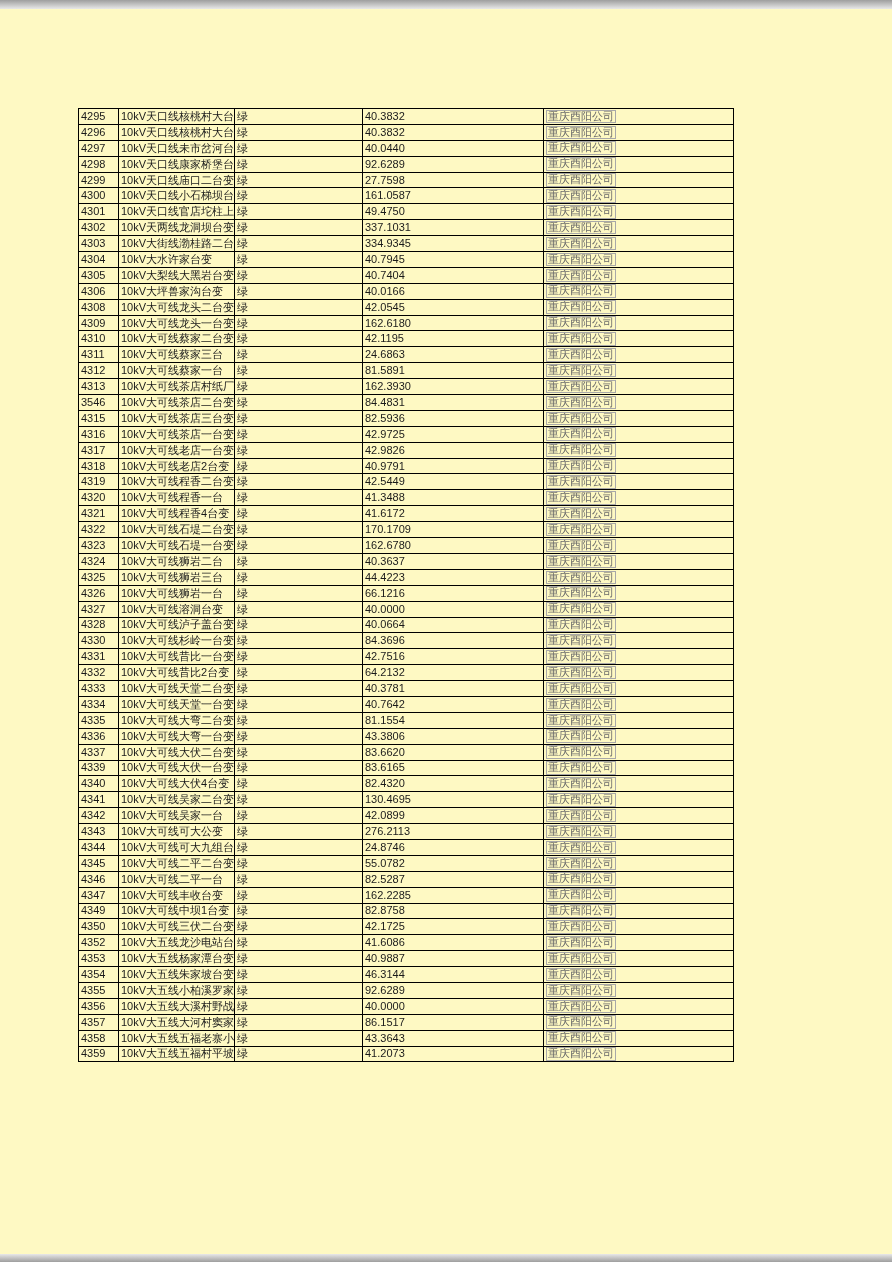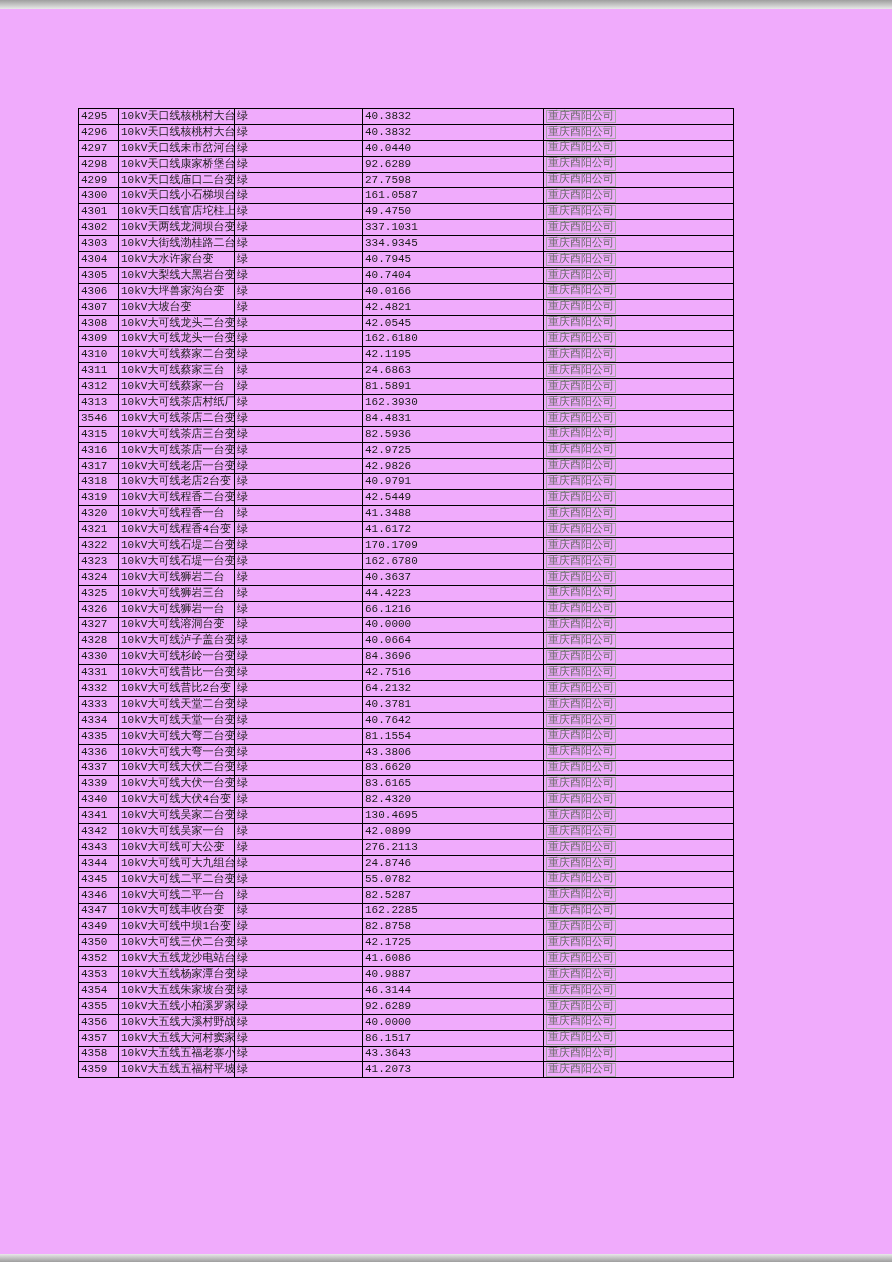--- a/index.html
+++ b/index.html
@@ -5,23 +5,22 @@
   html, body {
     margin: 0;
     padding: 0;
     background: #ffffff;
     font-family: "Liberation Sans", "DejaVu Sans", sans-serif;
   }
   .page {
     position: relative;
     width: 892px;
     height: 1262px;
-    background: #f0abfc;
+    background: #fef9c3;
     overflow: hidden;
-    font-family: Liberation Mono, monospace;
   }
   .edge-strip-top {
     position: absolute;
     left: 0; top: 0;
     width: 100%; height: 9px;
     background: linear-gradient(#9e9e9e, #e8e8e8);
   }
   .edge-strip-bottom {
     position: absolute;
     left: 0; bottom: 0;
@@ -170,29 +169,20 @@
         <tr>
     <td class="col-id">4306</td>
     <td class="col-name">10kV大坪兽家沟台变</td>
     <td class="col-status">绿</td>
     <td class="col-value">40.0166</td>
     <td class="col-company">
       <span class="company-chip">重庆酉阳公司</span>
     </td>
   </tr>
         <tr>
-    <td class="col-id">4307</td>
-    <td class="col-name">10kV大坡台变</td>
-    <td class="col-status">绿</td>
-    <td class="col-value">42.4821</td>
-    <td class="col-company">
-      <span class="company-chip">重庆酉阳公司</span>
-    </td>
-  </tr>
-        <tr>
     <td class="col-id">4308</td>
     <td class="col-name">10kV大可线龙头二台变</td>
     <td class="col-status">绿</td>
     <td class="col-value">42.0545</td>
     <td class="col-company">
       <span class="company-chip">重庆酉阳公司</span>
     </td>
   </tr>
         <tr>
     <td class="col-id">4309</td>

